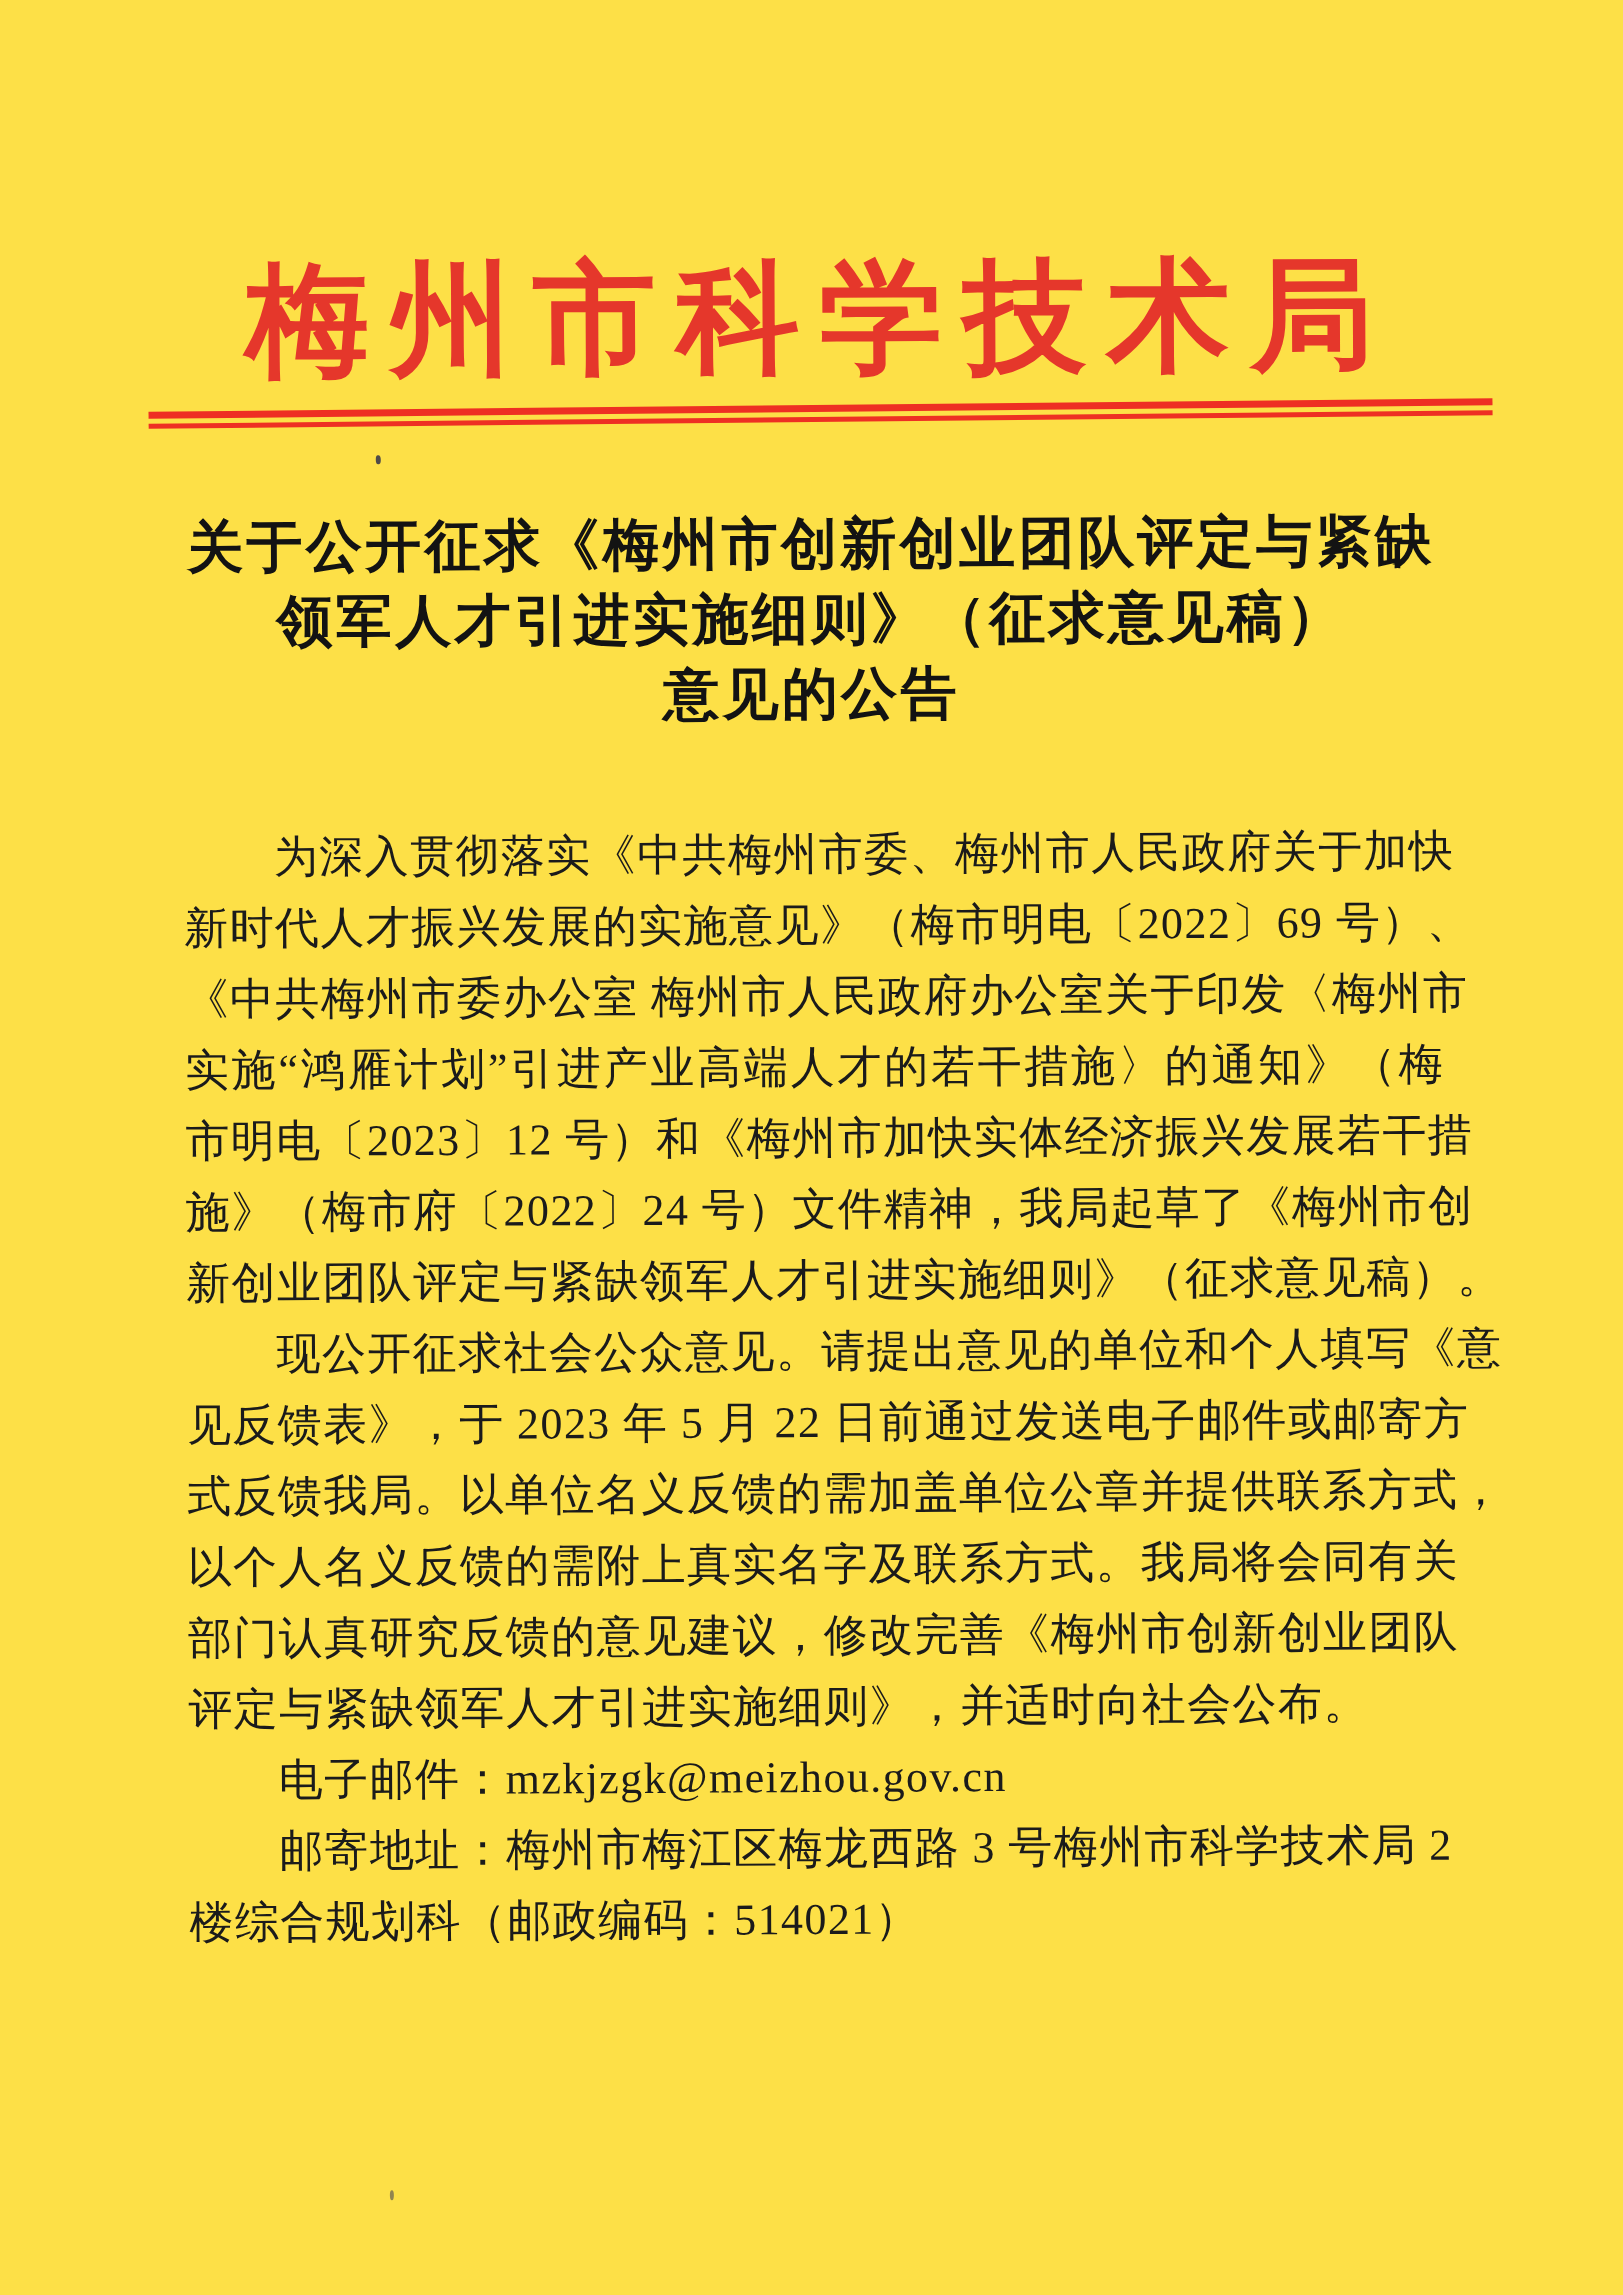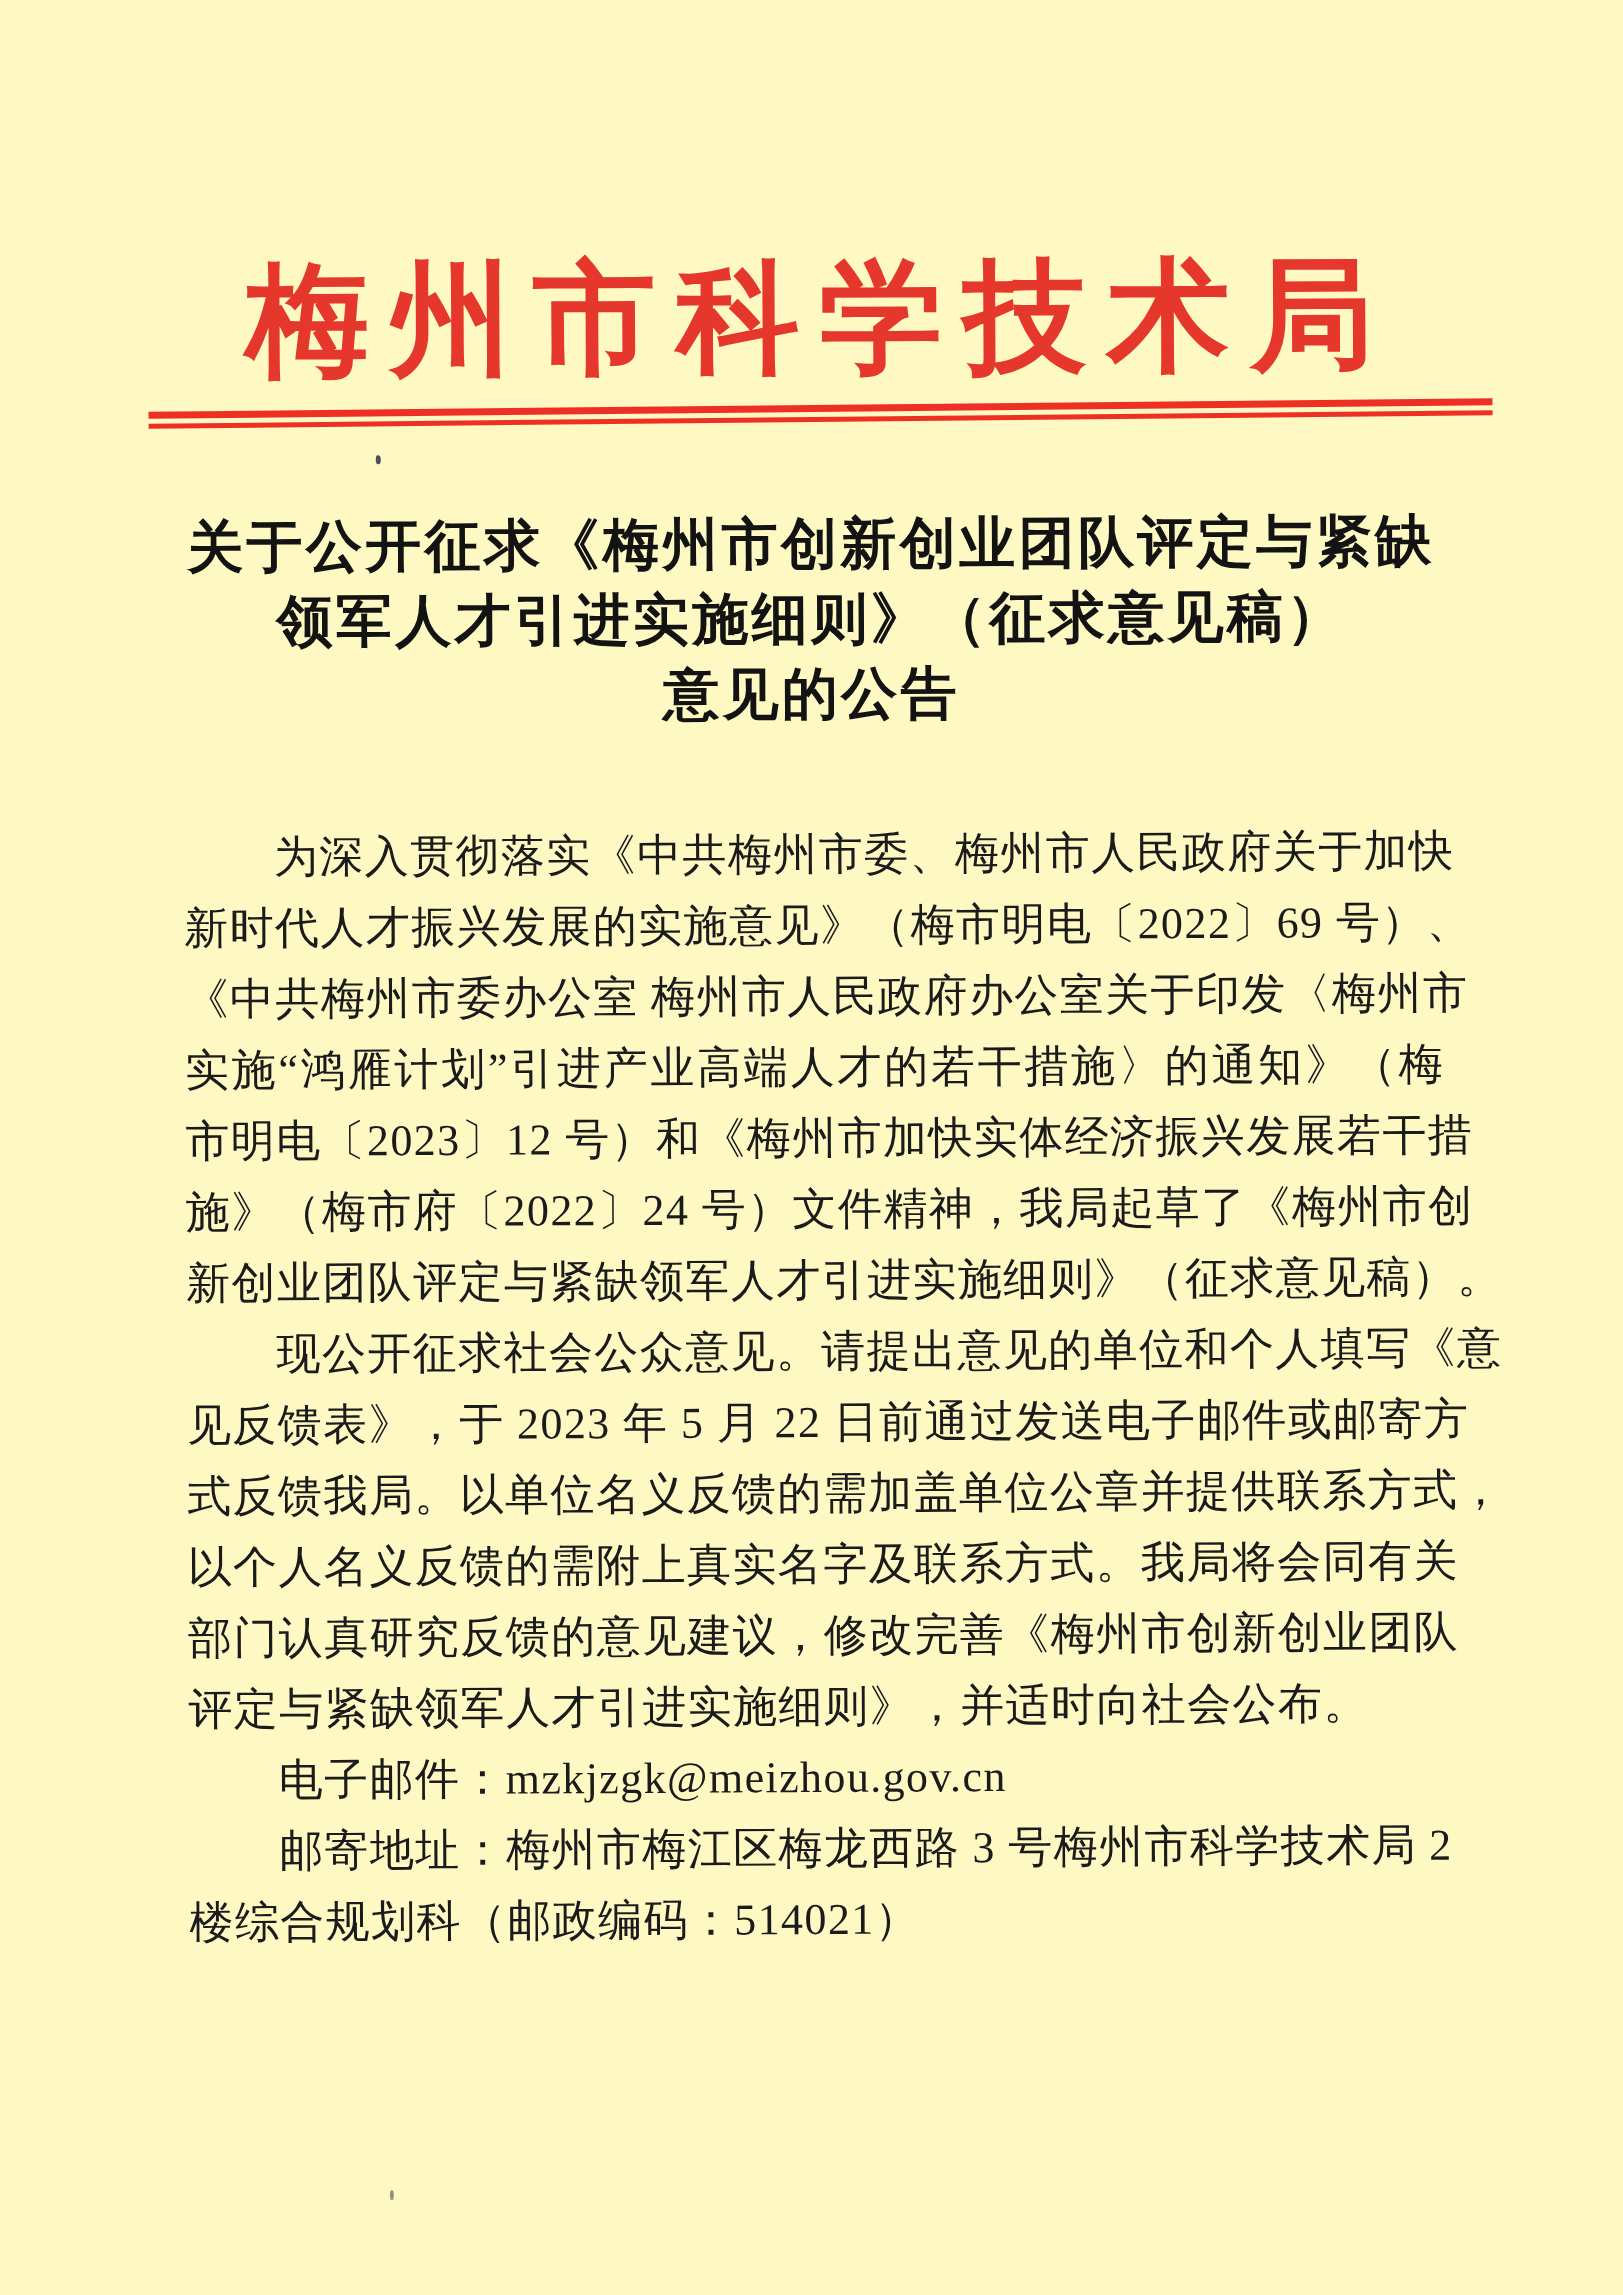--- a/index.html
+++ b/index.html
@@ -1,20 +1,20 @@
 <!DOCTYPE html>
 <html style="font-size:11px"><head>
 <meta charset="utf-8">
 <style>
   html, body { margin: 0; padding: 0; background: #ffffff; }
   .page {
     position: relative;
     width: 1623px;
     height: 2295px;
-    background: #fef9c3;
+    background: #fde047;
     overflow: hidden;
     font-family: "Liberation Serif", "DejaVu Serif", serif;
   }
   .scan-tilt {
     position: absolute;
     inset: 0;
     transform: rotate(-0.3deg);
     transform-origin: 50% 30%;
   }
   

